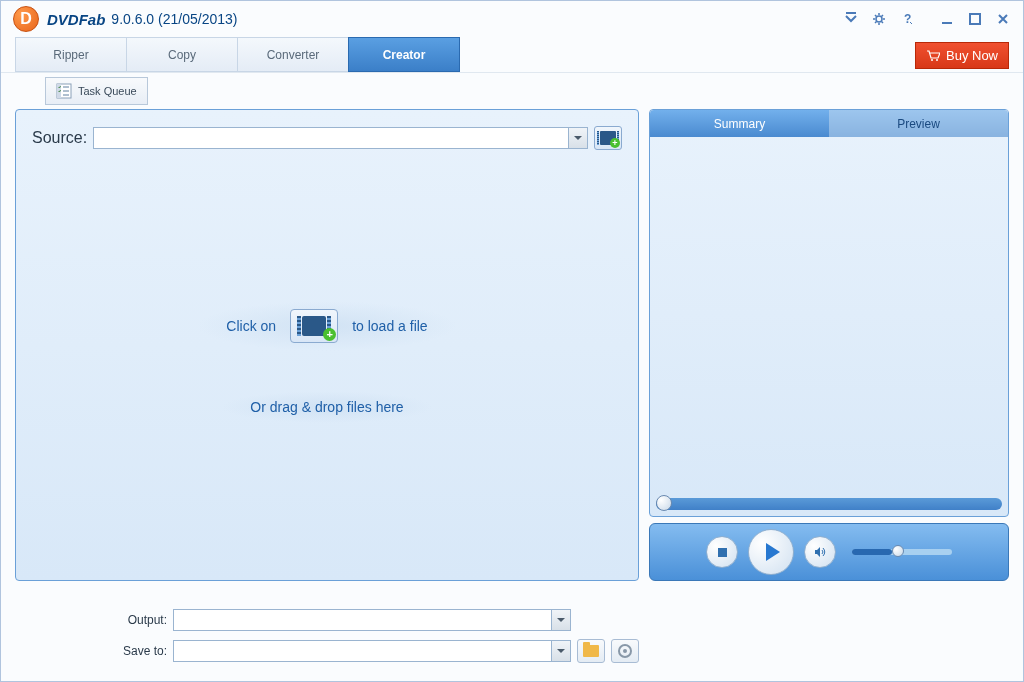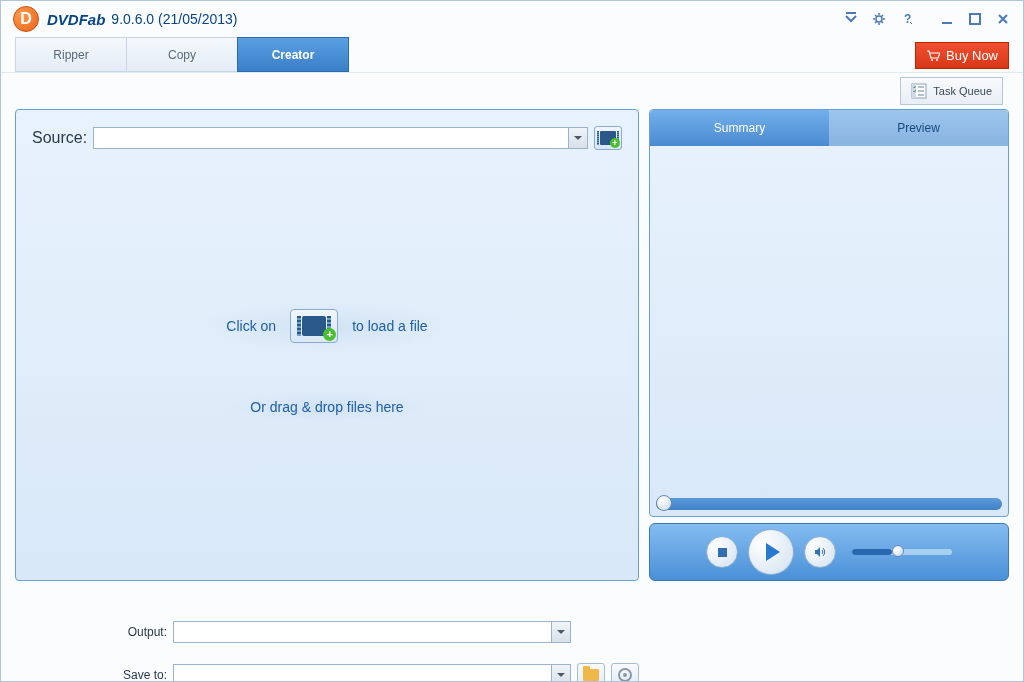--- a/index.html
+++ b/index.html
@@ -16,21 +16,21 @@
 .title-icon { width: 16px; height: 16px; margin-left: 12px; cursor: pointer; color: #4a7ab8; display: flex; align-items: center; justify-content: center; }
 .title-icon svg { width: 14px; height: 14px; }
 
 .tabbar { height: 36px; display: flex; align-items: stretch; padding-left: 14px; border-bottom: 1px solid #e0e8f0; }
 .tab { width: 112px; display: flex; align-items: center; justify-content: center; font-size: 12px; color: #5a6a7a; background: linear-gradient(#f4f8fc, #e4ecf6); border: 1px solid #c8d6e6; margin-right: -1px; cursor: pointer; }
 .tab.active { background: linear-gradient(#5a9fe2, #3b7fc8); color: white; border: 1px solid #2a6ab0; font-weight: bold; }
 .tabbar-spacer { flex: 1; }
 .buy-now { width: 94px; margin: 5px 14px 3px 0; background: linear-gradient(#f05030, #d83818); color: white; display: flex; align-items: center; justify-content: center; font-size: 13px; font-weight: normal; border: 1px solid #b82808; cursor: pointer; gap: 6px; }
 .cart-icon { width: 14px; height: 12px; }
 
-.subbar { height: 36px; display: flex; align-items: center; justify-content: flex-end; padding-right: 20px; }
+.subbar { height: 36px; display: flex; align-items: center; padding-right: 20px; padding-left: 44px; }
 .task-queue { height: 28px; padding: 0 10px; background: linear-gradient(#f8fafc, #e8eef6); border: 1px solid #b8c8da; display: flex; align-items: center; gap: 6px; font-size: 11px; color: #3a4a5a; cursor: pointer; }
 .tq-icon { width: 16px; height: 16px; }
 
 .main { display: flex; padding: 0 14px 14px 14px; gap: 10px; height: 486px; }
 .left-panel { flex: 1; background: linear-gradient(#e8f2fc, #d8e8f8); border: 1px solid #6aa0d8; border-radius: 4px; padding: 16px; display: flex; flex-direction: column; }
 .source-row { display: flex; align-items: center; gap: 6px; margin-bottom: 10px; }
 .source-label { font-size: 16px; color: #2a3a4a; }
 .source-input-wrap { flex: 1; display: flex; }
 .source-input { flex: 1; height: 22px; background: white; border: 1px solid #9ab4d0; border-right: none; }
 .source-drop { width: 20px; height: 22px; background: linear-gradient(#f0f4f8, #d8e0e8); border: 1px solid #9ab4d0; display: flex; align-items: center; justify-content: center; cursor: pointer; }
@@ -46,39 +46,39 @@
 .hint-text { font-size: 14px; color: #2060a8; }
 .hint-bold { font-weight: normal; }
 .big-add { width: 48px; height: 34px; background: linear-gradient(#f0f6fc, #d8e6f6); border: 1px solid #8aaad0; border-radius: 4px; display: flex; align-items: center; justify-content: center; position: relative; cursor: pointer; }
 .big-film { width: 24px; height: 20px; background: #2a5888; border-radius: 2px; position: relative; }
 .big-film::before, .big-film::after { content: ''; position: absolute; top: 0; bottom: 0; width: 4px; background: repeating-linear-gradient(#2a5888 0, #2a5888 2px, #6aa0d8 2px, #6aa0d8 4px); }
 .big-film::before { left: -5px; }
 .big-film::after { right: -5px; }
 
 .right-panel { width: 360px; display: flex; flex-direction: column; gap: 6px; }
 .prev-box { flex: 1; background: linear-gradient(#e8f2fc, #d8e8f8); border: 1px solid #6aa0d8; border-radius: 4px; display: flex; flex-direction: column; }
-.prev-tabs { height: 36px; display: flex; background: linear-gradient(#72b0ec, #4a8ad0); border-radius: 4px 4px 0 0; }
+.prev-tabs { height: 27px; display: flex; background: linear-gradient(#72b0ec, #4a8ad0); border-radius: 4px 4px 0 0; }
 .prev-tab { flex: 1; display: flex; align-items: center; justify-content: center; font-size: 12px; color: white; cursor: pointer; }
 .prev-tab.inactive { color: #1a4a80; background: rgba(200,220,240,0.5); }
 .prev-body { flex: 1; }
 .seek-bar { height: 12px; background: linear-gradient(#5a9ad8, #4080c8); margin: 0 6px; border-radius: 6px; position: relative; }
 .seek-knob { position: absolute; left: 0; top: -3px; width: 16px; height: 16px; background: radial-gradient(circle at 30% 30%, white, #c8d8e8); border: 1px solid #6a8ab0; border-radius: 50%; cursor: pointer; }
 
 .player { height: 58px; background: linear-gradient(#84bcf0, #4a90d8); border: 1px solid #3a78b8; border-radius: 6px; display: flex; align-items: center; justify-content: center; gap: 10px; padding: 0 10px; }
 .ctrl-btn { width: 32px; height: 32px; background: radial-gradient(circle at 30% 30%, white, #d0e0f0); border: 1px solid #90b0d0; border-radius: 50%; display: flex; align-items: center; justify-content: center; cursor: pointer; }
 .ctrl-btn.big { width: 46px; height: 46px; }
 .stop-sq { width: 9px; height: 9px; background: #3070b0; }
 .play-tri { width: 0; height: 0; border-left: 14px solid #2878d0; border-top: 9px solid transparent; border-bottom: 9px solid transparent; margin-left: 3px; }
 .vol-icon { width: 14px; height: 14px; }
 .vol-bar { flex: 1; max-width: 100px; height: 6px; background: #a8d0f0; border-radius: 3px; position: relative; margin-left: 6px; }
 .vol-fill { position: absolute; left: 0; top: 0; bottom: 0; width: 40%; background: #2868b0; border-radius: 3px; }
 .vol-knob { position: absolute; left: 40%; top: -4px; width: 12px; height: 12px; background: radial-gradient(circle at 30% 30%, white, #c8d8e8); border: 1px solid #6a8ab0; border-radius: 50%; cursor: pointer; }
 
 .bottom { padding: 6px 14px 14px 14px; }
-.out-row { display: flex; align-items: center; gap: 6px; margin-top: 20px; padding-left: 96px; }
+.out-row { display: flex; align-items: center; gap: 6px; margin-top: 8px; padding-left: 96px; }
 .out-label { width: 56px; text-align: right; font-size: 12px; color: #2a3a4a; }
 .out-input-wrap { width: 398px; display: flex; }
 .out-input { flex: 1; height: 22px; background: white; border: 1px solid #9ab4d0; border-right: none; }
 .out-drop { width: 20px; height: 22px; background: linear-gradient(#f0f4f8, #d8e0e8); border: 1px solid #9ab4d0; display: flex; align-items: center; justify-content: center; cursor: pointer; }
 .icon-btn { width: 28px; height: 24px; background: linear-gradient(#f8fafc, #e4ecf4); border: 1px solid #a8bcd4; border-radius: 3px; display: flex; align-items: center; justify-content: center; cursor: pointer; }
 .tri-down { width: 0; height: 0; border-left: 4px solid transparent; border-right: 4px solid transparent; border-top: 4px solid #4a5a6a; }
 .folder { width: 16px; height: 12px; background: #f0b848; border-radius: 1px; position: relative; }
 .folder::before { content: ''; position: absolute; top: -3px; left: 0; width: 7px; height: 4px; background: #f0b848; border-radius: 1px 1px 0 0; }
 .target { width: 14px; height: 14px; border: 2px solid #8898a8; border-radius: 50%; display: flex; align-items: center; justify-content: center; }
 .target::after { content: ''; width: 4px; height: 4px; background: #8898a8; border-radius: 50%; }
@@ -126,20 +126,21 @@
   <div class="title-icon">
       <svg viewBox="0 0 14 14">
         <path d="M3 3 L11 11 M11 3 L3 11" stroke="#4a7ab8" stroke-width="2"></path>
       </svg>
     </div>
 </div>
 
 <div class="tabbar">
   <div class="tab">Ripper</div>
   <div class="tab">Copy</div>
+  <div class="tab">Converter</div>
   <div class="tab active">Creator</div>
   <div class="tabbar-spacer"></div>
   <div class="buy-now">
     <svg class="cart-icon" viewBox="0 0 14 12">
         <path d="M1 1 L3 1 L5 8 L12 8 L14 3 L4 3" fill="none" stroke="white" stroke-width="1.2"></path>
         <circle cx="6" cy="10" r="1" fill="white"></circle>
         <circle cx="11" cy="10" r="1" fill="white"></circle>
       </svg>
     <span>Buy Now</span>
   </div>

